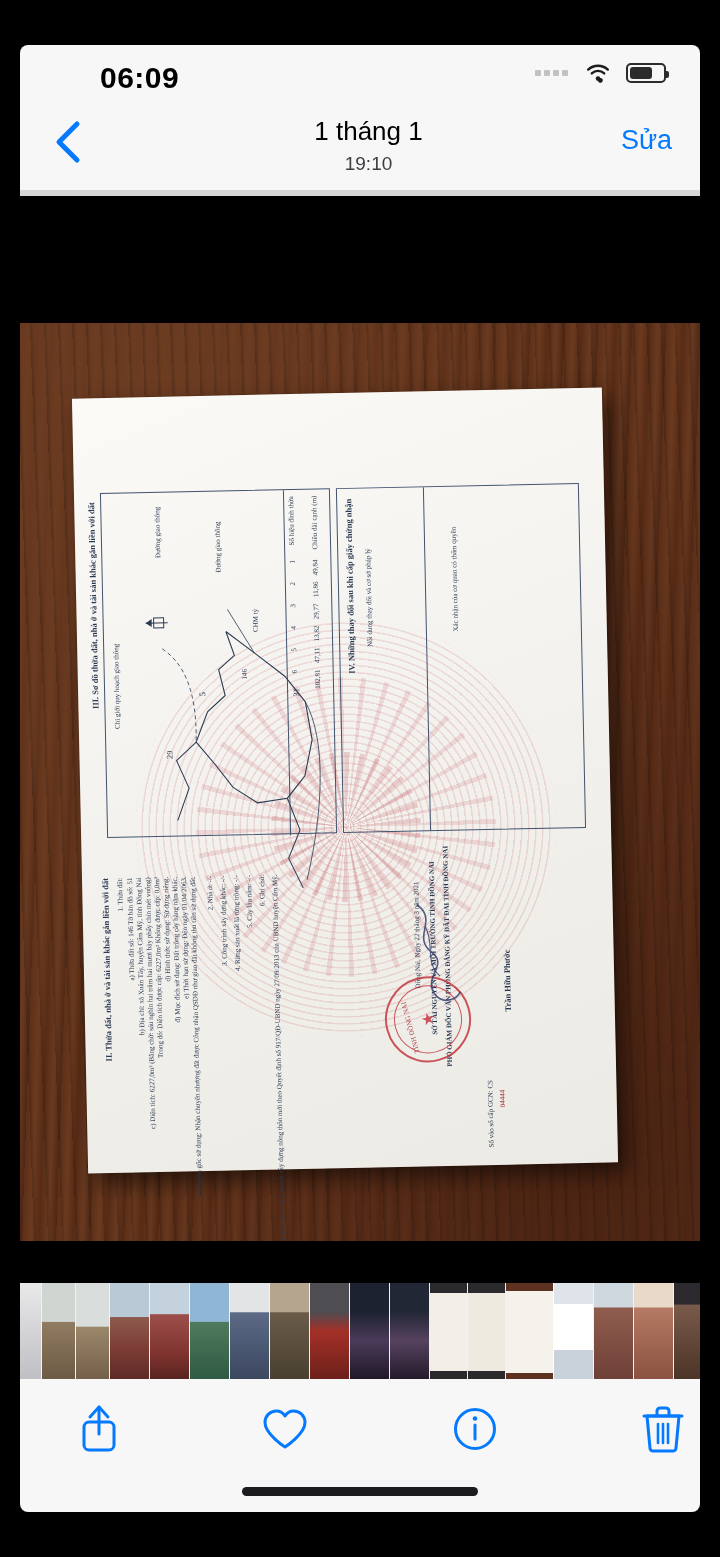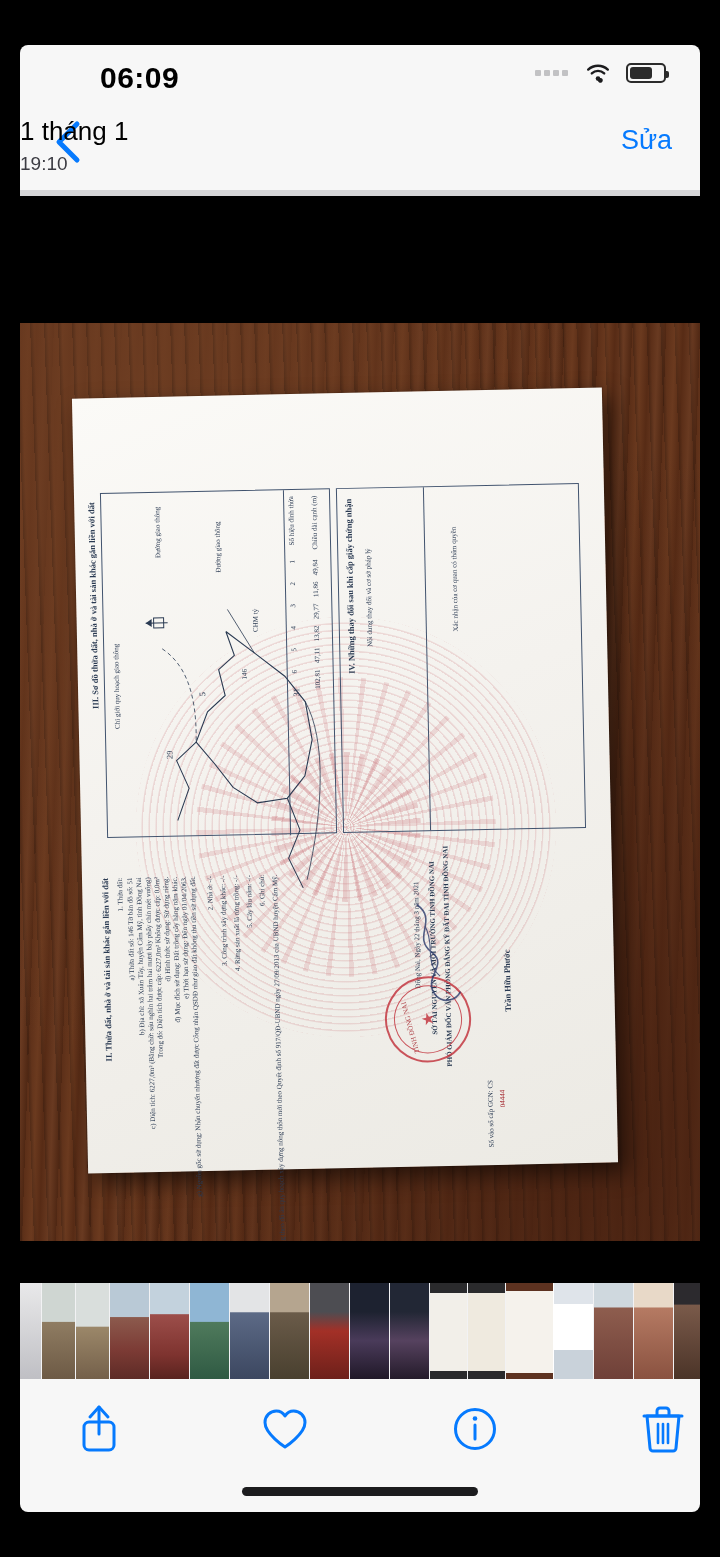--- a/index.html
+++ b/index.html
@@ -59,20 +59,22 @@
   .navrow {
     position: relative; height: 83px;
   }
   .backchev {
     position: absolute; left: 32px; top: 12px;
     width: 40px; height: 44px; cursor: pointer;
   }
   .backchev svg { display: block; }
   .navtitles {
     position: absolute; left: 0; right: 4px; top: 10px;
+    text-align: center;
+    padding-left: 21px;
   }
   .navtitle { font-size: 26px; color: #000; line-height: 1.1; }
   .navsub { font-size: 19px; color: #3c3c43; margin-top: 7px; }
   .editbtn {
     position: absolute; right: 28px; top: 18px;
     font-size: 27px; color: #067afe; cursor: pointer;
   }
   .hairline {
     position: absolute; left: 20px; top: 190px; width: 680px; height: 6px;
     background: #d6d6d8;

